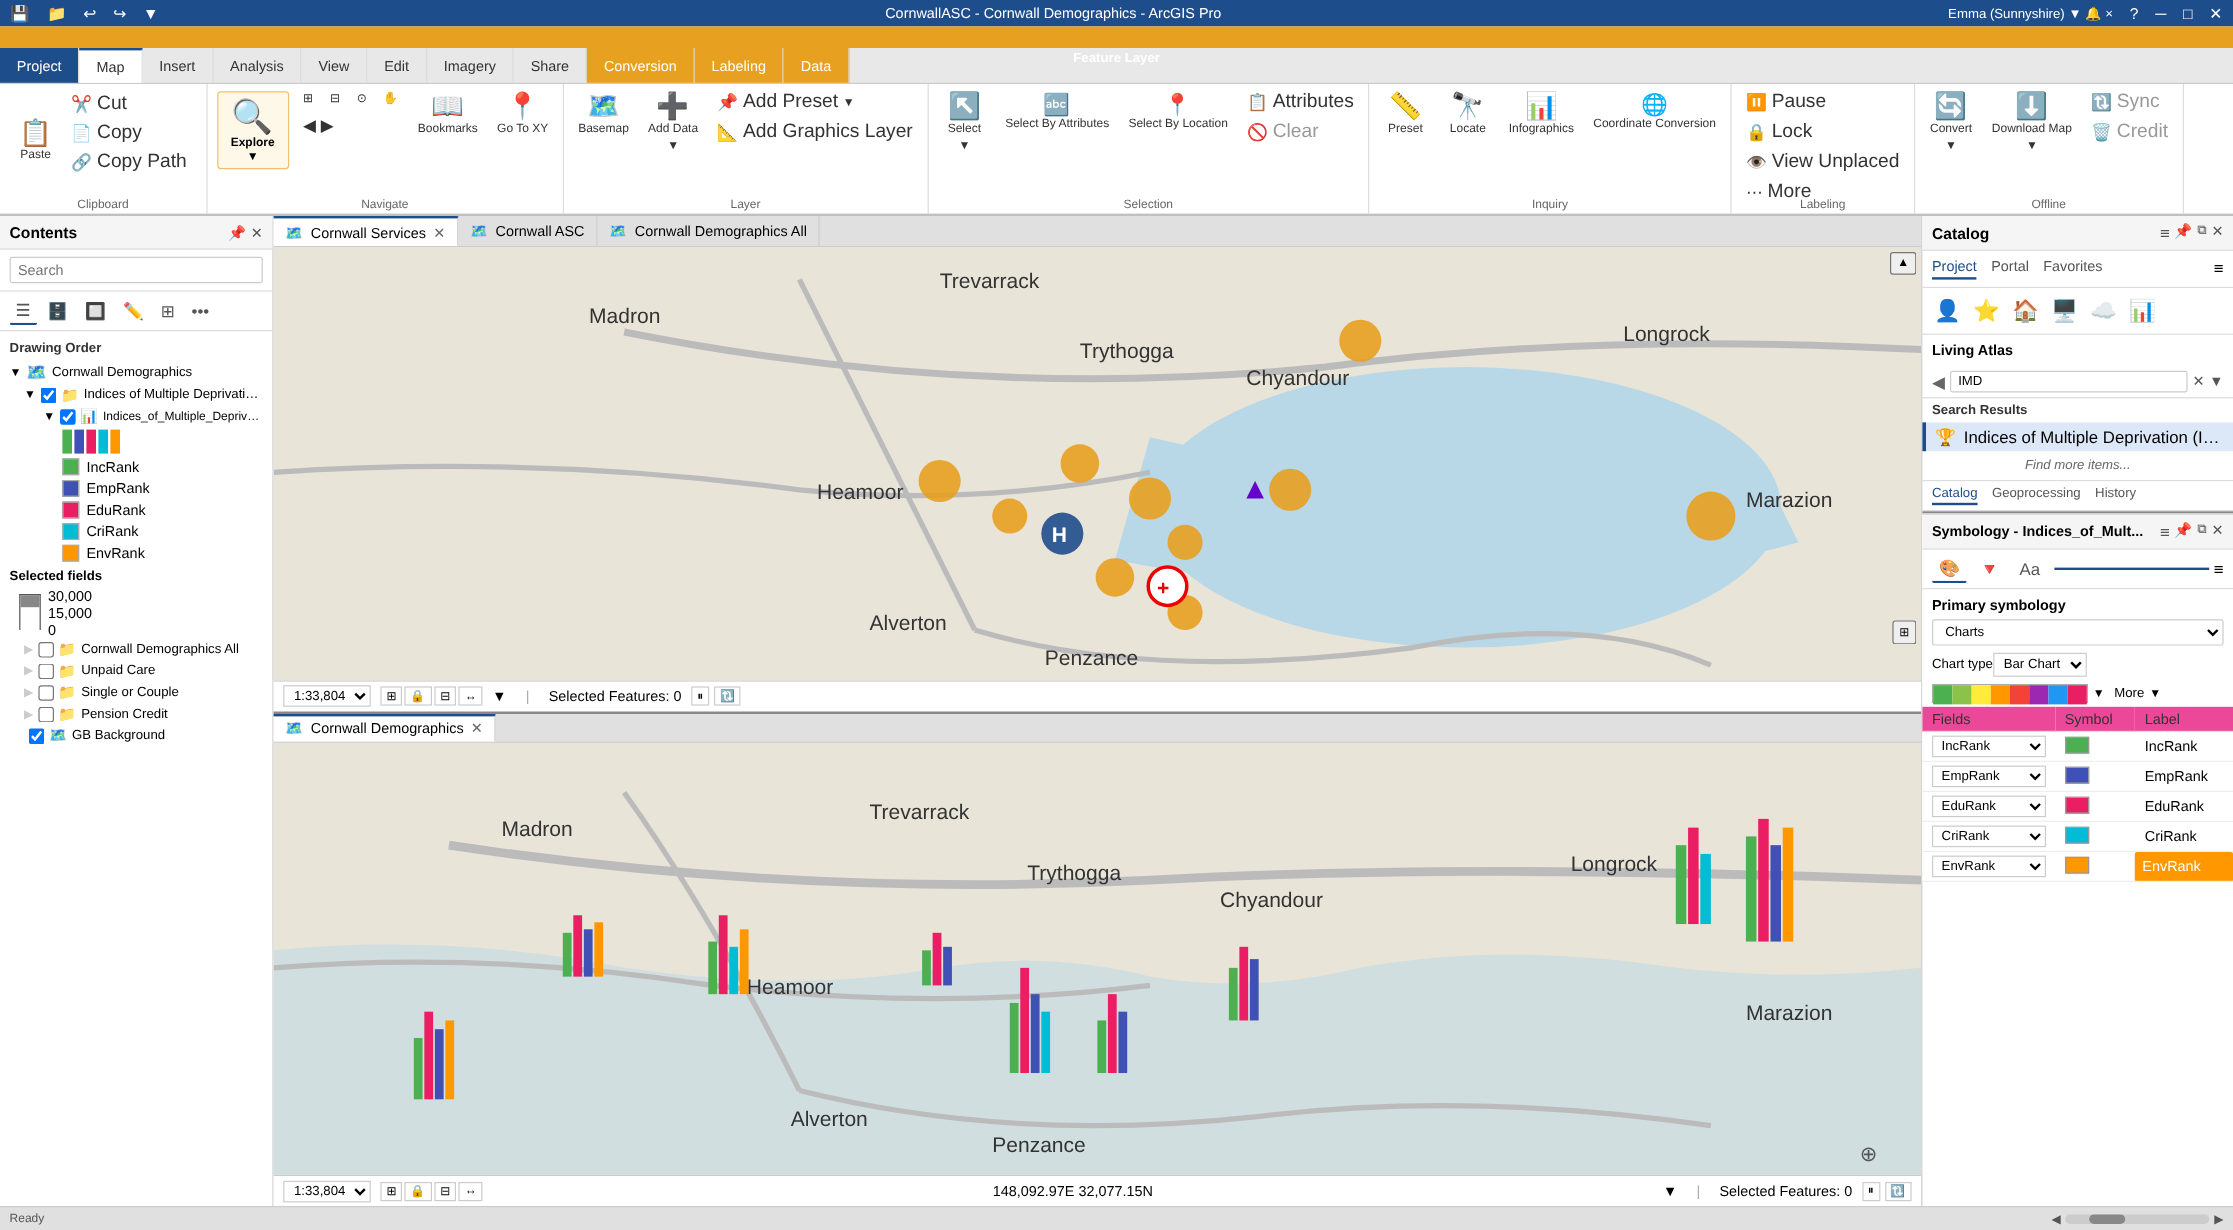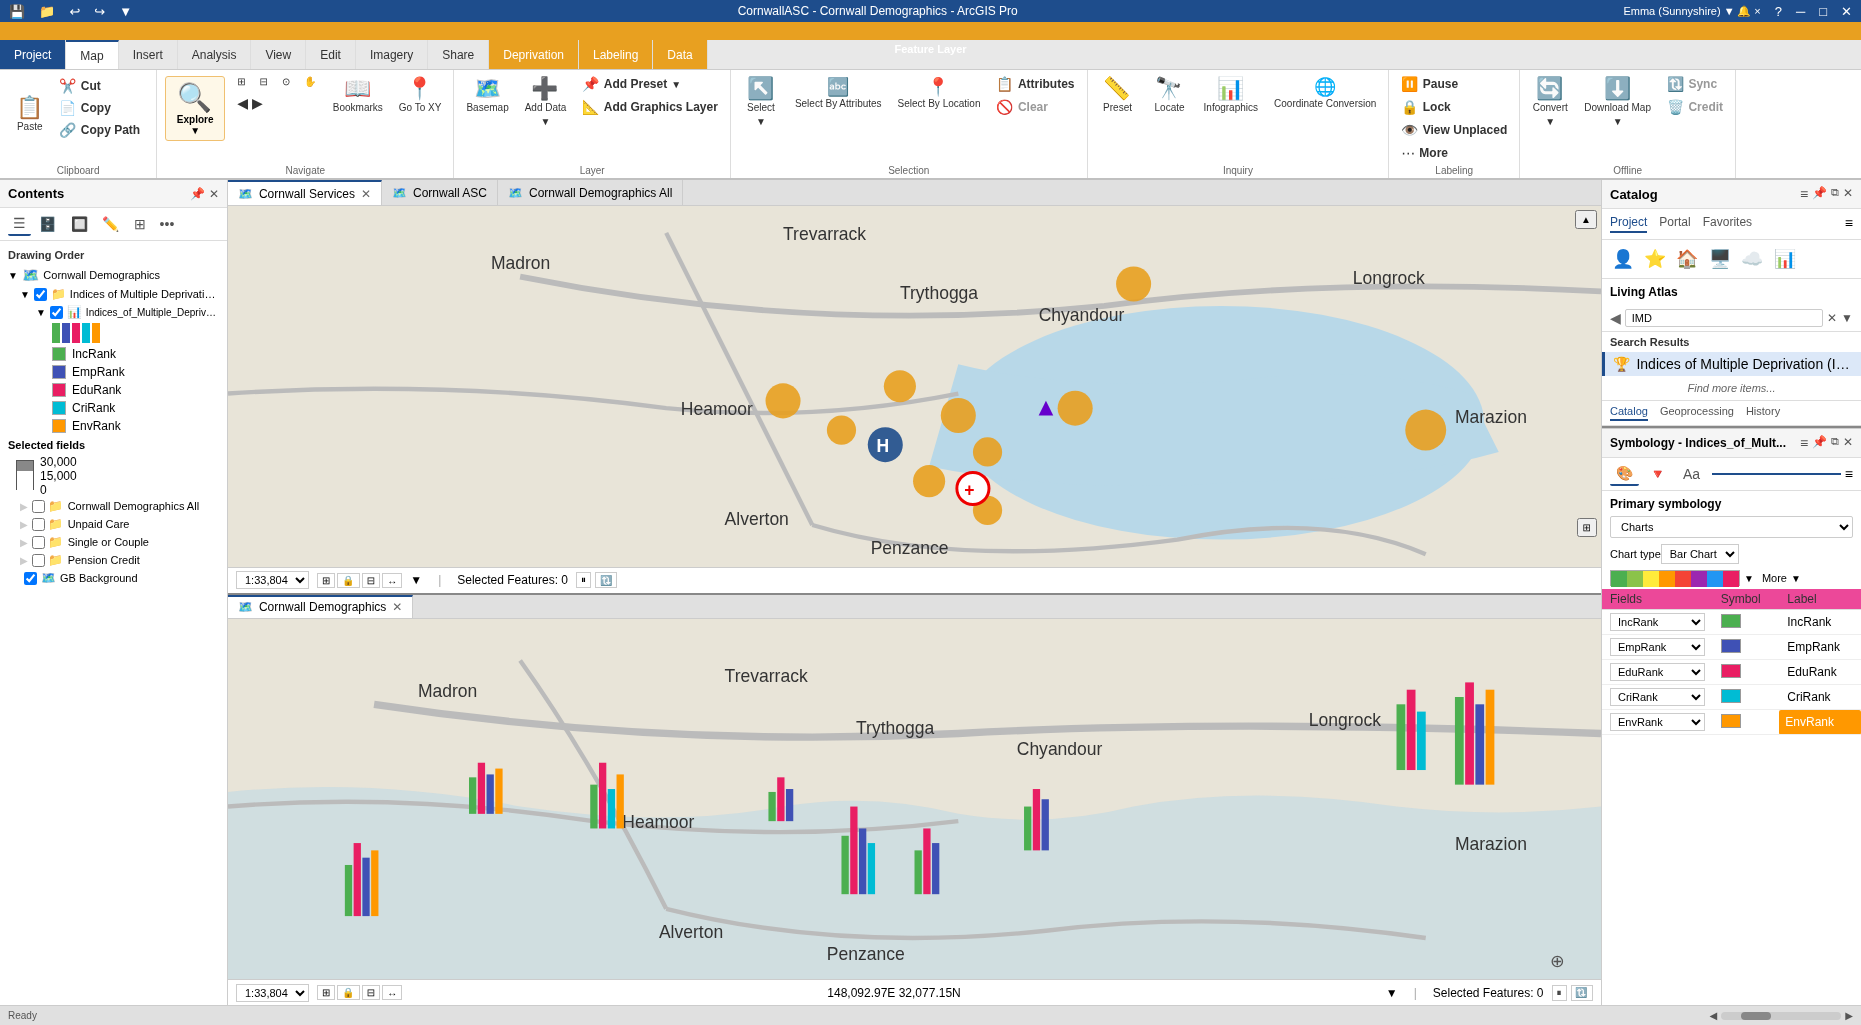--- a/index.html
+++ b/index.html
@@ -78,21 +78,21 @@
     .ribbon-btn-small {
       display: flex;
       align-items: center;
       gap: 4px;
       cursor: pointer;
       padding: 2px 6px;
       border-radius: 3px;
       color: #333;
     }
     .ribbon-btn-small .icon { font-size: 14px; }
-    .ribbon-btn-small .label { font-size: 12px; font-weight: bold; }
+    .ribbon-btn-small .label { font-size: 16px; }
 
     
     .explore-btn {
       display: flex;
       flex-direction: column;
       align-items: center;
       justify-content: center;
       width: 60px;
       cursor: pointer;
       border: 1px solid #f0c070;
@@ -513,21 +513,21 @@
 
 <div id="ribbon-tabs">
   <div class="tab active-project">Project</div>
   <div class="tab active-map">Map</div>
   <div class="tab">Insert</div>
   <div class="tab">Analysis</div>
   <div class="tab">View</div>
   <div class="tab">Edit</div>
   <div class="tab">Imagery</div>
   <div class="tab">Share</div>
-  <div class="tab feature-layer">Deprivation</div>
+  <div class="tab feature-layer">Conversion</div>
   <div class="tab feature-layer">Labeling</div>
   <div class="tab feature-layer">Data</div>
 </div>
 
 <div id="ribbon">
 
   <div class="ribbon-group">
     <div class="ribbon-items">
       <div style="display:flex; align-items:center; gap:4px; padding:2px 4px;">
         <div class="ribbon-btn" style="font-size:26px; min-width:38px;">
@@ -715,20 +715,23 @@
 
 <div id="main" style="height: calc(1025px - 22px - 18px - 30px - 110px - 20px); display:flex;">
 
   <div id="sidebar">
     <div id="sidebar-header">
       <span class="title">Contents</span>
       <div style="display:flex; gap:4px;">
         <span style="cursor:pointer; color:#555;">📌</span>
         <span style="cursor:pointer; color:#555;">✕</span>
       </div>
+    </div>
+    <div id="sidebar-search">
+      <input type="text" style="width: 100%; padding: 3px 6px; border: 1px solid rgb(204, 204, 204); border-radius: 2px; font-size: 12px;" placeholder="Search">
     </div>
     <div class="sidebar-toolbar">
       <span class="sidebar-tool-btn active">☰</span>
       <span class="sidebar-tool-btn">🗄️</span>
       <span class="sidebar-tool-btn">🔲</span>
       <span class="sidebar-tool-btn">✏️</span>
       <span class="sidebar-tool-btn">⊞</span>
       <span class="sidebar-tool-btn">•••</span>
     </div>
     <div id="contents-tree">

